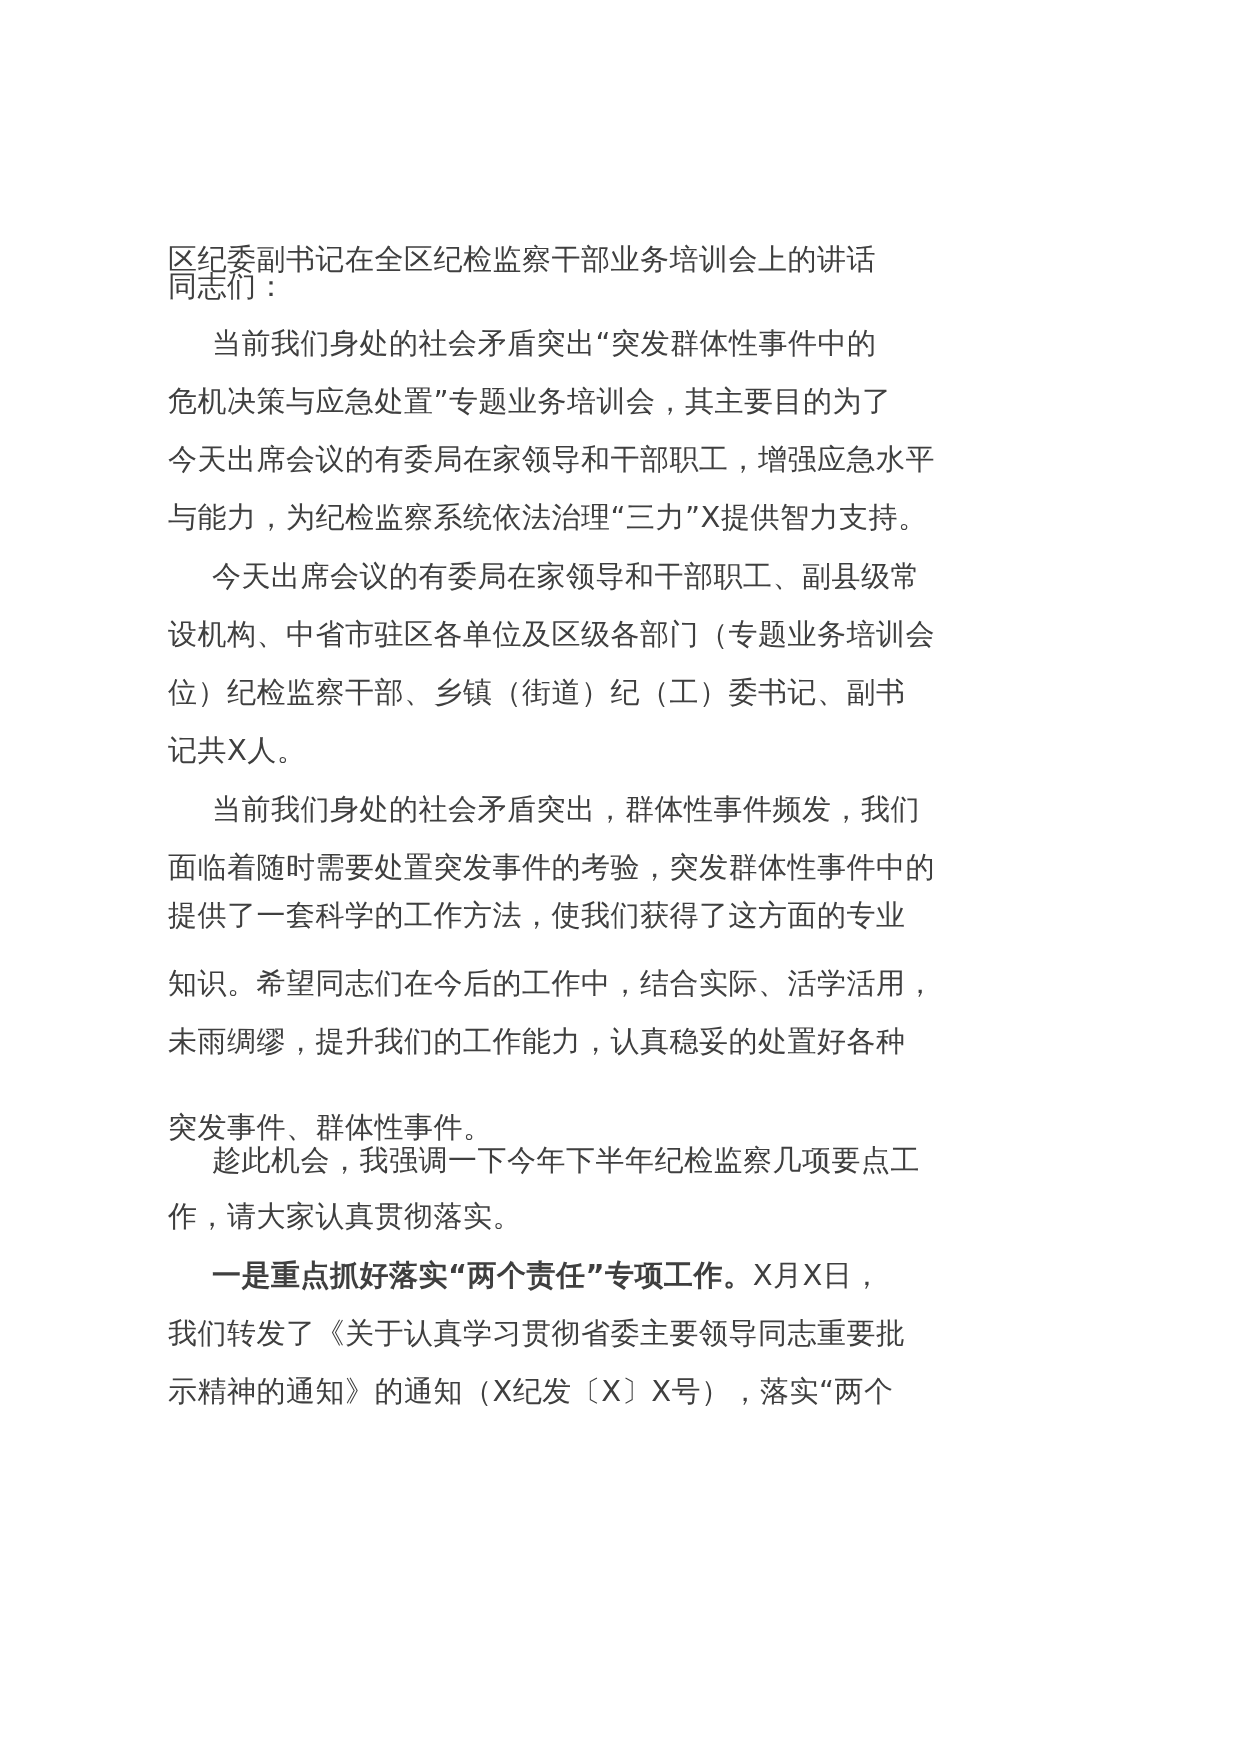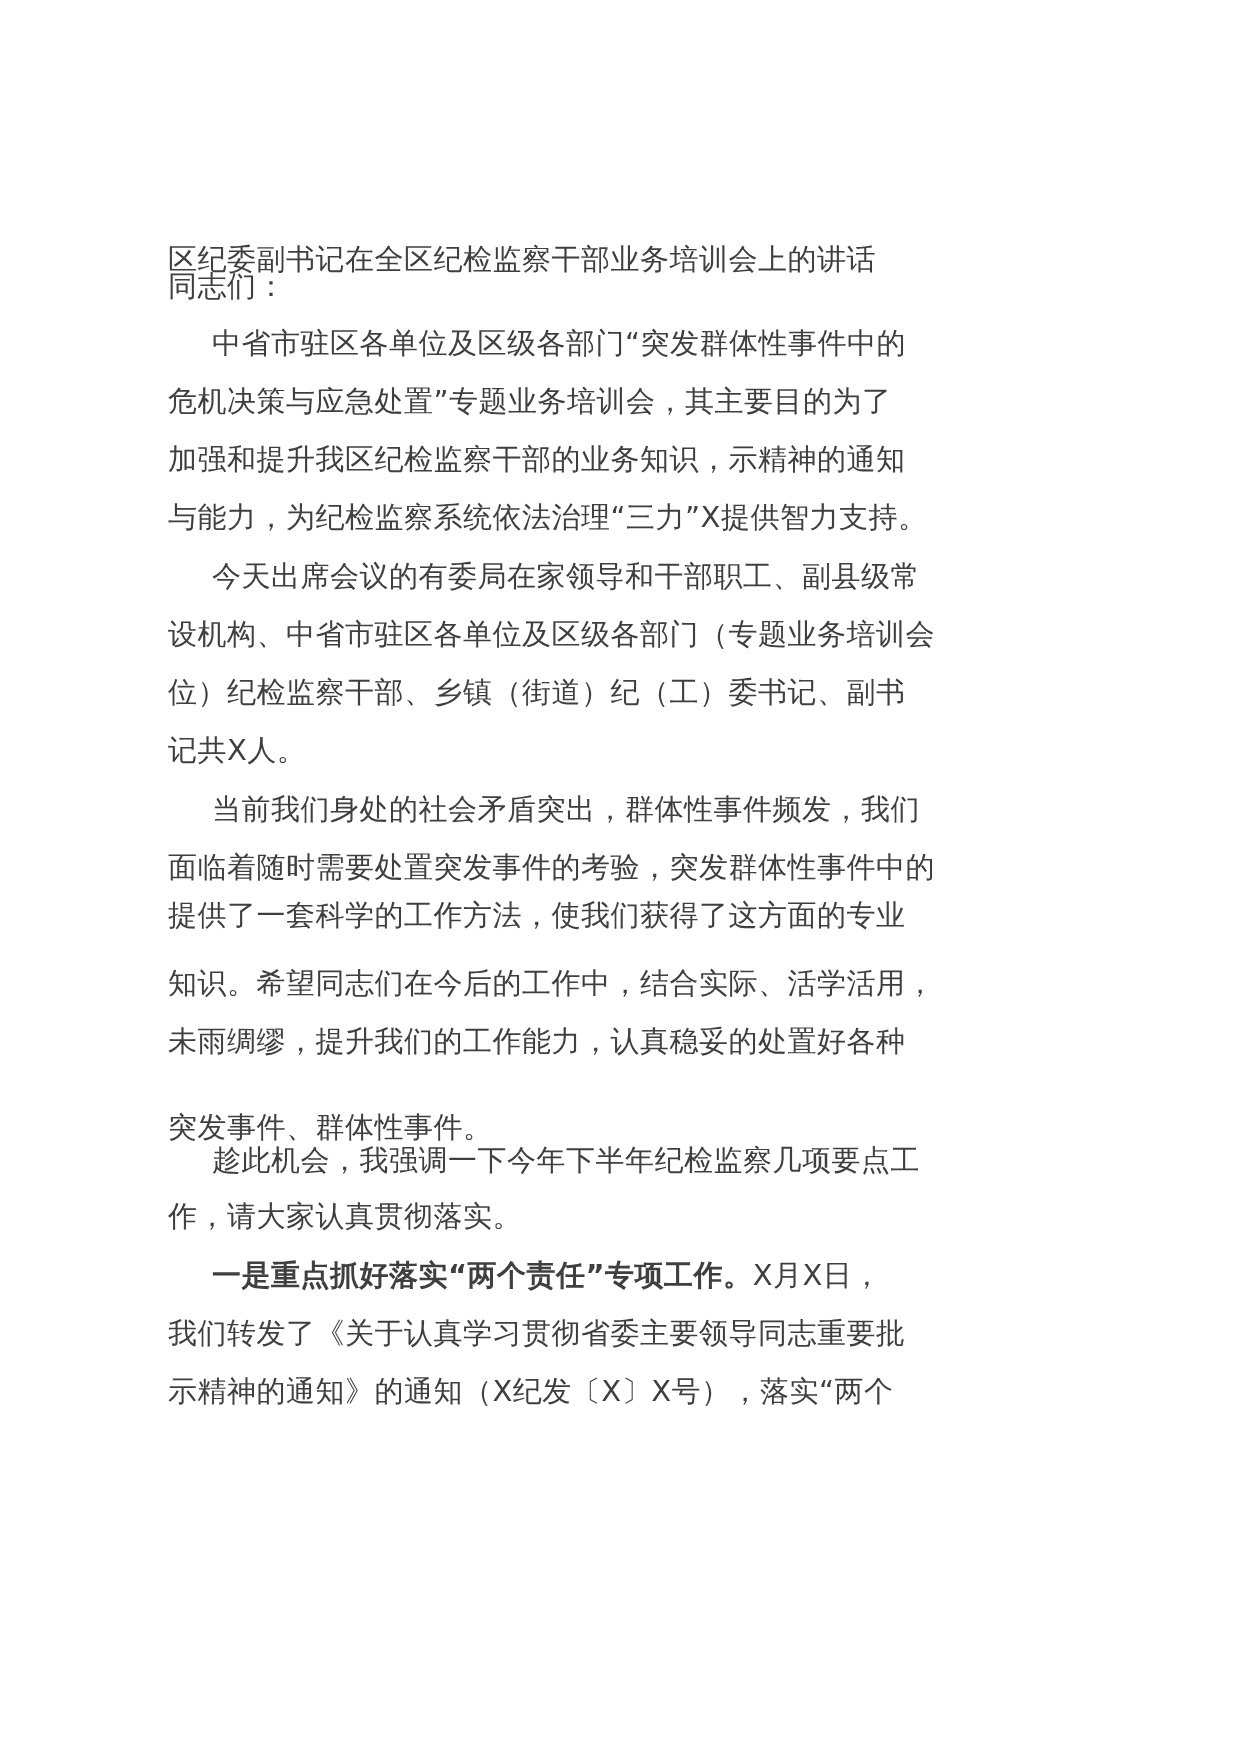--- a/index.html
+++ b/index.html
@@ -32,23 +32,23 @@
     .title { top: 219px; margin-top: 20px; }
     .bold { font-weight: bold; }
   </style>
 </head>
 <body>
 
 <div class="page">
   <div class="line title">区纪委副书记在全区纪检监察干部业务培训会上的讲话</div>
   <div class="line" style="top:266px">同志们：</div>
 
-  <div class="line" style="top:323px;left:44px">中省市驻区各单位及区级各部门“突发群体性事件中的</div>
+  <div class="line" style="top:323px;left:44px">当前我们身处的社会矛盾突出“突发群体性事件中的</div>
   <div class="line" style="top:381px">危机决策与应急处置”专题业务培训会，其主要目的为了</div>
-  <div class="line" style="top:439px">加强和提升我区纪检监察干部的业务知识，示精神的通知</div>
+  <div class="line" style="top:439px">今天出席会议的有委局在家领导和干部职工，增强应急水平</div>
   <div class="line" style="top:497px">与能力，为纪检监察系统依法治理“三力”X提供智力支持。</div>
 
   <div class="line" style="top:556px;left:44px">今天出席会议的有委局在家领导和干部职工、副县级常</div>
   <div class="line" style="top:614px">设机构、中省市驻区各单位及区级各部门（专题业务培训会</div>
   <div class="line" style="top:672px">位）纪检监察干部、乡镇（街道）纪（工）委书记、副书</div>
   <div class="line" style="top:730px">记共X人。</div>
 
   <div class="line" style="top:789px;left:44px">当前我们身处的社会矛盾突出，群体性事件频发，我们</div>
   <div class="line" style="top:847px">面临着随时需要处置突发事件的考验，突发群体性事件中的</div>
   <div class="line" style="top:895px">提供了一套科学的工作方法，使我们获得了这方面的专业</div>

